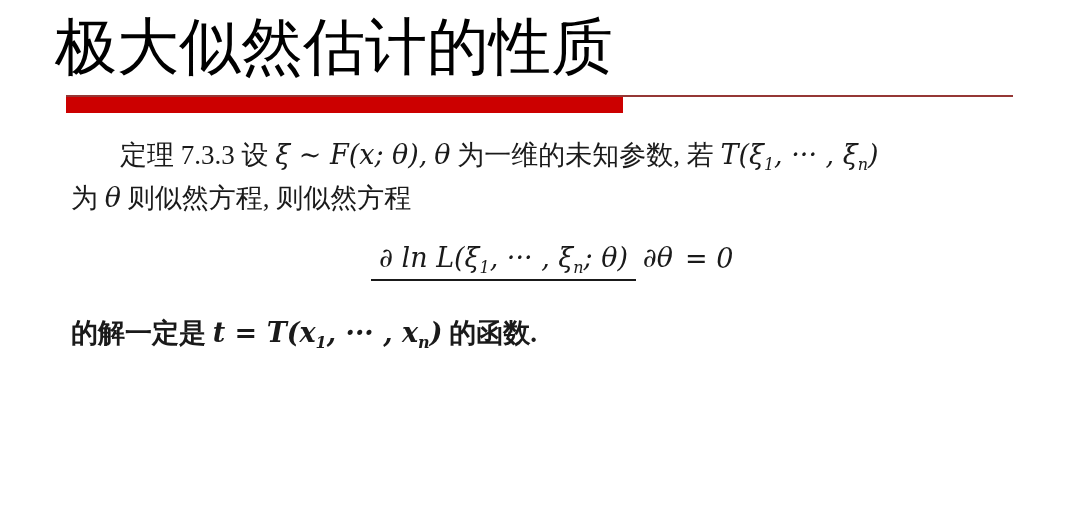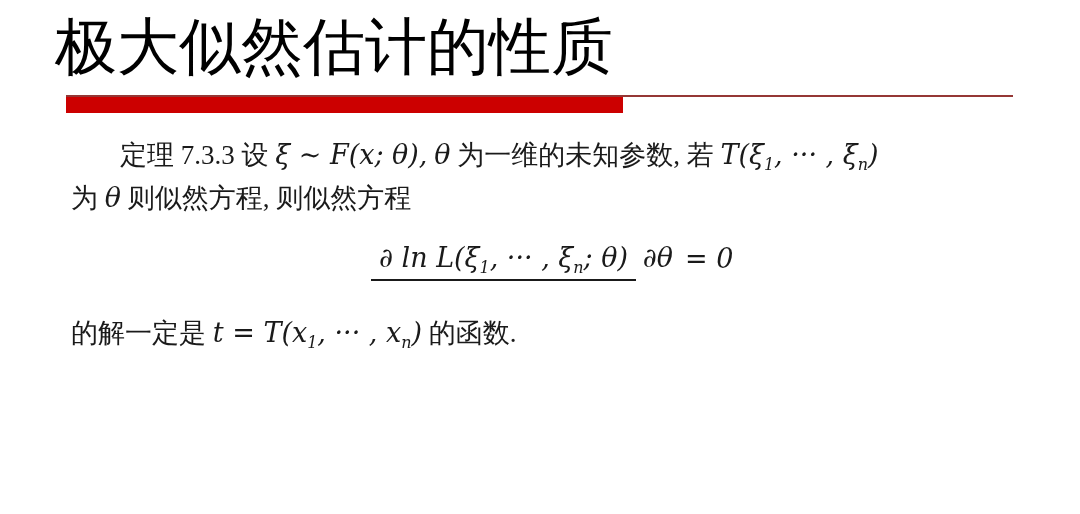--- a/index.html
+++ b/index.html
@@ -47,21 +47,21 @@
 
   .bodyline {
     position: absolute;
     font-size: 27px;
     line-height: 1.35;
     white-space: nowrap;
     color: #1a1a1a;
   }
   #line1 { left: 120px; top: 137px; }
   #line2 { left: 71px;  top: 180px; }
-  #line4 { left: 71px;  top: 315px; }
+  #line4 { left: 71px;  top: 315px; font-weight: bold; }
 
   .cn  { font-style: normal; }
   .cnb { font-style: normal; font-weight: 400; }
   .m   { font-style: italic; font-family: "DejaVu Serif", serif; }
 
   sub {
     font-size: 16px;
     line-height: 0;
     font-style: italic;
     font-family: "DejaVu Serif", serif;

